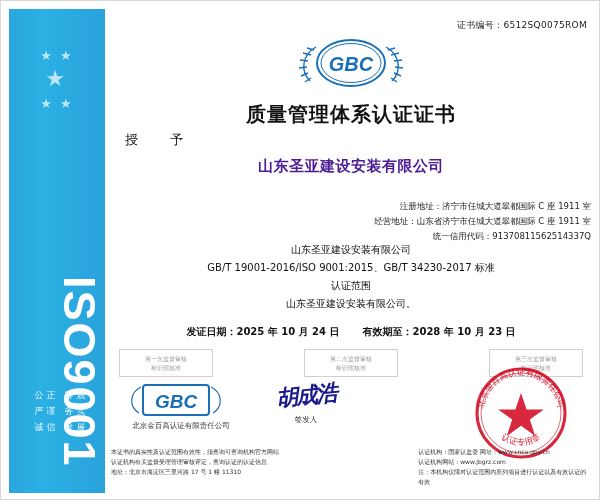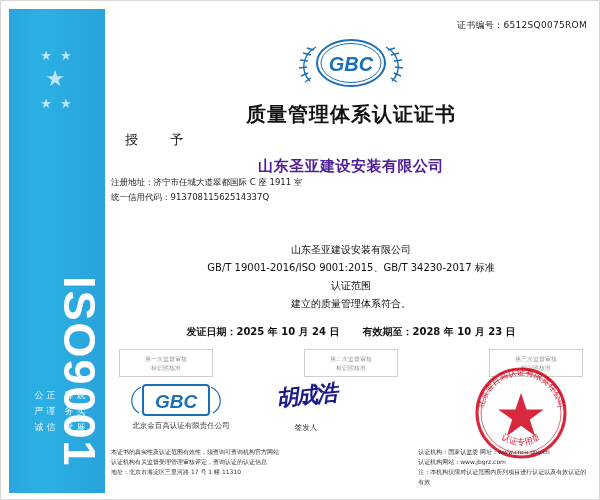--- a/index.html
+++ b/index.html
@@ -77,21 +77,21 @@
   }
   .grant{
     position:absolute;top:122px;left:0;right:0;text-align:left;
     font-size:13px;color:#111;letter-spacing:14px;text-indent:14px;
   }
   .company{
     position:absolute;top:148px;left:0;right:0;text-align:center;
     font-size:15px;font-weight:bold;color:#4c1d95;letter-spacing:.5px;
   }
   .addr{
-    position:absolute;top:166px;left:0;right:0;text-align:left;
+    position:absolute;top:190px;left:0;right:0;text-align:right;
     font-size:8.5px;color:#222;line-height:15px;
   }
   .standard-block{
     position:absolute;top:232px;left:0;right:0;text-align:center;
     font-size:10px;color:#111;line-height:18px;
   }
   .scope-title{font-weight:normal;}
   .scope-text{
     position:absolute;top:288px;left:0;right:0;text-align:center;
     font-size:10px;color:#111;
@@ -125,21 +125,21 @@
   .signature{
     position:absolute;left:150px;top:372px;width:90px;text-align:center;
   }
   .sig-script{
     font-family:"DejaVu Serif","Liberation Serif",serif;
     font-size:22px;color:#1a1a8c;font-style:italic;font-weight:bold;
     transform:rotate(-6deg);
     letter-spacing:-2px;
   }
   .sig-cap{
-    margin-top:12px;font-size:7.5px;color:#333;
+    margin-top:4px;font-size:7.5px;color:#333;
   }
 
   
   .seal{
     position:absolute;right:18px;top:352px;width:104px;height:104px;
   }
 
   
   .footer{
     position:absolute;left:0;right:0;bottom:4px;
@@ -200,30 +200,31 @@
         </g>
       </svg>
     </div>
 
     <div class="title">质量管理体系认证证书</div>
     <div class="grant">授  予</div>
     <div class="company">山东圣亚建设安装有限公司</div>
 
     <div class="addr">
       <div>注册地址：济宁市任城大道翠都国际 C 座 1911 室</div>
+      <div>经营地址：山东省济宁市任城大道翠都国际 C 座 1911 室</div>
       <div>统一信用代码：91370811562514337Q</div>
     </div>
 
     <div class="standard-block">
       <div>山东圣亚建设安装有限公司</div>
       <div>GB/T 19001-2016/ISO 9001:2015、GB/T 34230-2017 标准</div>
       <div class="scope-title">认证范围</div>
     </div>
 
-    <div class="scope-text">建立的质量管理体系符合。</div>
+    <div class="scope-text">山东圣亚建设安装有限公司。</div>
 
     <div class="dates">
       <div>
         <span>发证日期：</span><span>2025 年 10 月 24 日</span>
       </div>
       <div>
         <span>有效期至：</span><span>2028 年 10 月 23 日</span>
       </div>
     </div>
 

